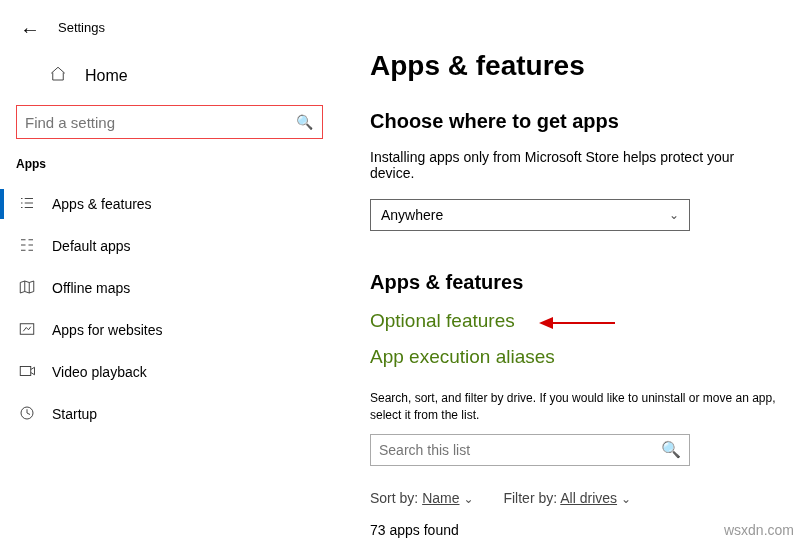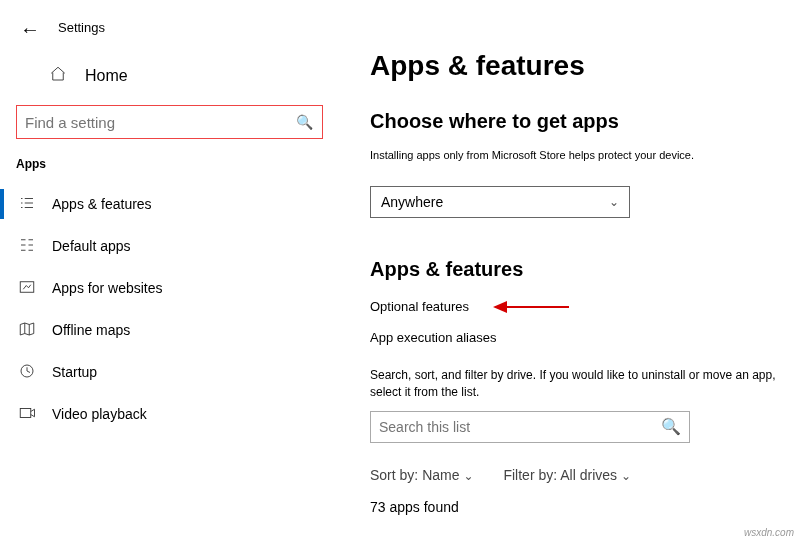--- a/index.html
+++ b/index.html
@@ -14,32 +14,32 @@
     .search input { border: none; outline: none; flex: 1; font-size: 15px; color: #888; background: transparent; }
     .search .sico { color: #888; font-size: 14px; }
     .cat { font-weight: 700; font-size: 12px; padding: 0 0 12px 16px; }
     .nav-item { display: flex; align-items: center; height: 42px; padding-left: 16px; cursor: pointer; font-size: 14px; }
     .nav-item .ico { width: 22px; text-align: center; margin-right: 14px; }
     .nav-item.active { position: relative; }
     .nav-item.active::before { content: ""; position: absolute; left: 0; top: 6px; bottom: 6px; width: 4px; background: #0067c0; }
     .main { flex: 1; padding: 50px 20px 0 30px; overflow: hidden; }
     h1 { font-size: 28px; font-weight: 600; margin-bottom: 28px; }
     h2 { font-size: 20px; font-weight: 600; margin-bottom: 16px; }
-    .desc { font-size: 11px; margin-bottom: 25px; }
-    .select { border: 1px solid #666; height: 32px; width: 260px; display: flex; align-items: center; justify-content: space-between; padding: 0 10px; font-size: 14px; margin-bottom: 40px; cursor: pointer; }
+    .desc { font-size: 14px; margin-bottom: 18px; }
+    .select { border: 1px solid #666; height: 32px; width: 320px; display: flex; align-items: center; justify-content: space-between; padding: 0 10px; font-size: 14px; margin-bottom: 40px; cursor: pointer; }
     .chev { font-size: 12px; color: #555; }
-    .link { color: #000000; font-size: 13px; margin-bottom: 14px; cursor: pointer; display: inline-block; }
+    .link { color: #4d7c0f; font-size: 19px; margin-bottom: 14px; cursor: pointer; display: inline-block; }
     .para { font-size: 12px; line-height: 1.4; margin: 8px 0 10px 0; max-width: 420px; }
     .search2 { border: 1px solid #aaa; height: 32px; width: 320px; display: flex; align-items: center; padding: 0 8px; margin-bottom: 24px; }
     .search2 input { border: none; outline: none; flex: 1; font-size: 14px; color: #888; background: transparent; }
     .sortrow { font-size: 14px; color: #444; display: flex; gap: 30px; margin-bottom: 16px; }
-    .sortrow span b { font-weight: 400; }
+    .sortrow span b { font-weight: 400; text-decoration: underline; }
     .count { font-size: 14px; }
     svg.icon { width: 18px; height: 18px; stroke: #333; stroke-width: 1.2; fill: none; }
-    .watermark { position: absolute; right: 6px; bottom: 2px; font-size: 10px; color: #999; font-style: italic; }
+    .watermark { position: absolute; right: 6px; bottom: 2px; font-size: 14px; color: #999; }
   </style>
 </head>
 <body>
 
 <div class="sidebar">
   <div class="top-row">
     <span class="back">←</span>
     <span class="title">Settings</span>
   </div>
   <div class="home-row">
@@ -68,51 +68,51 @@
     <span class="ico">
       <svg class="icon" viewBox="0 0 24 24">
           <path d="M4 5h6M4 12h6M4 19h6 M14 5h6M14 12h6M14 19h6"></path>
         </svg>
     </span>
     <span>Default apps</span>
   </div>
   <div class="nav-item">
     <span class="ico">
       <svg class="icon" viewBox="0 0 24 24">
+          <path d="M3 6 L9 4 L15 6 L21 4 V18 L15 20 L9 18 L3 20 Z M9 4 V18 M15 6 V20"></path>
+        </svg>
+    </span>
+    <span>Offline maps</span>
+  </div>
+  <div class="nav-item">
+    <span class="ico">
+      <svg class="icon" viewBox="0 0 24 24">
           <rect x="3" y="5" width="18" height="14"></rect>
           <path d="M7 15 L11 10 L14 13 L17 9"></path>
         </svg>
     </span>
     <span>Apps for websites</span>
   </div>
   <div class="nav-item">
     <span class="ico">
       <svg class="icon" viewBox="0 0 24 24">
-          <path d="M3 6 L9 4 L15 6 L21 4 V18 L15 20 L9 18 L3 20 Z M9 4 V18 M15 6 V20"></path>
+          <rect x="3" y="6" width="14" height="12"></rect>
+          <path d="M17 10 L22 7 V17 L17 14"></path>
         </svg>
     </span>
-    <span>Offline maps</span>
+    <span>Video playback</span>
   </div>
   <div class="nav-item">
     <span class="ico">
       <svg class="icon" viewBox="0 0 24 24">
           <circle cx="12" cy="12" r="8"></circle>
           <path d="M12 12 V7 M12 12 L16 14"></path>
         </svg>
     </span>
     <span>Startup</span>
-  </div>
-  <div class="nav-item">
-    <span class="ico">
-      <svg class="icon" viewBox="0 0 24 24">
-          <rect x="3" y="6" width="14" height="12"></rect>
-          <path d="M17 10 L22 7 V17 L17 14"></path>
-        </svg>
-    </span>
-    <span>Video playback</span>
   </div>
 </div>
 
 <div class="main" style="position:relative;">
   <h1>Apps &amp; features</h1>
 
   <h2>Choose where to get apps</h2>
   <div class="desc">Installing apps only from Microsoft Store helps protect your device.</div>
   <div class="select">
     <span>Anywhere</span>

